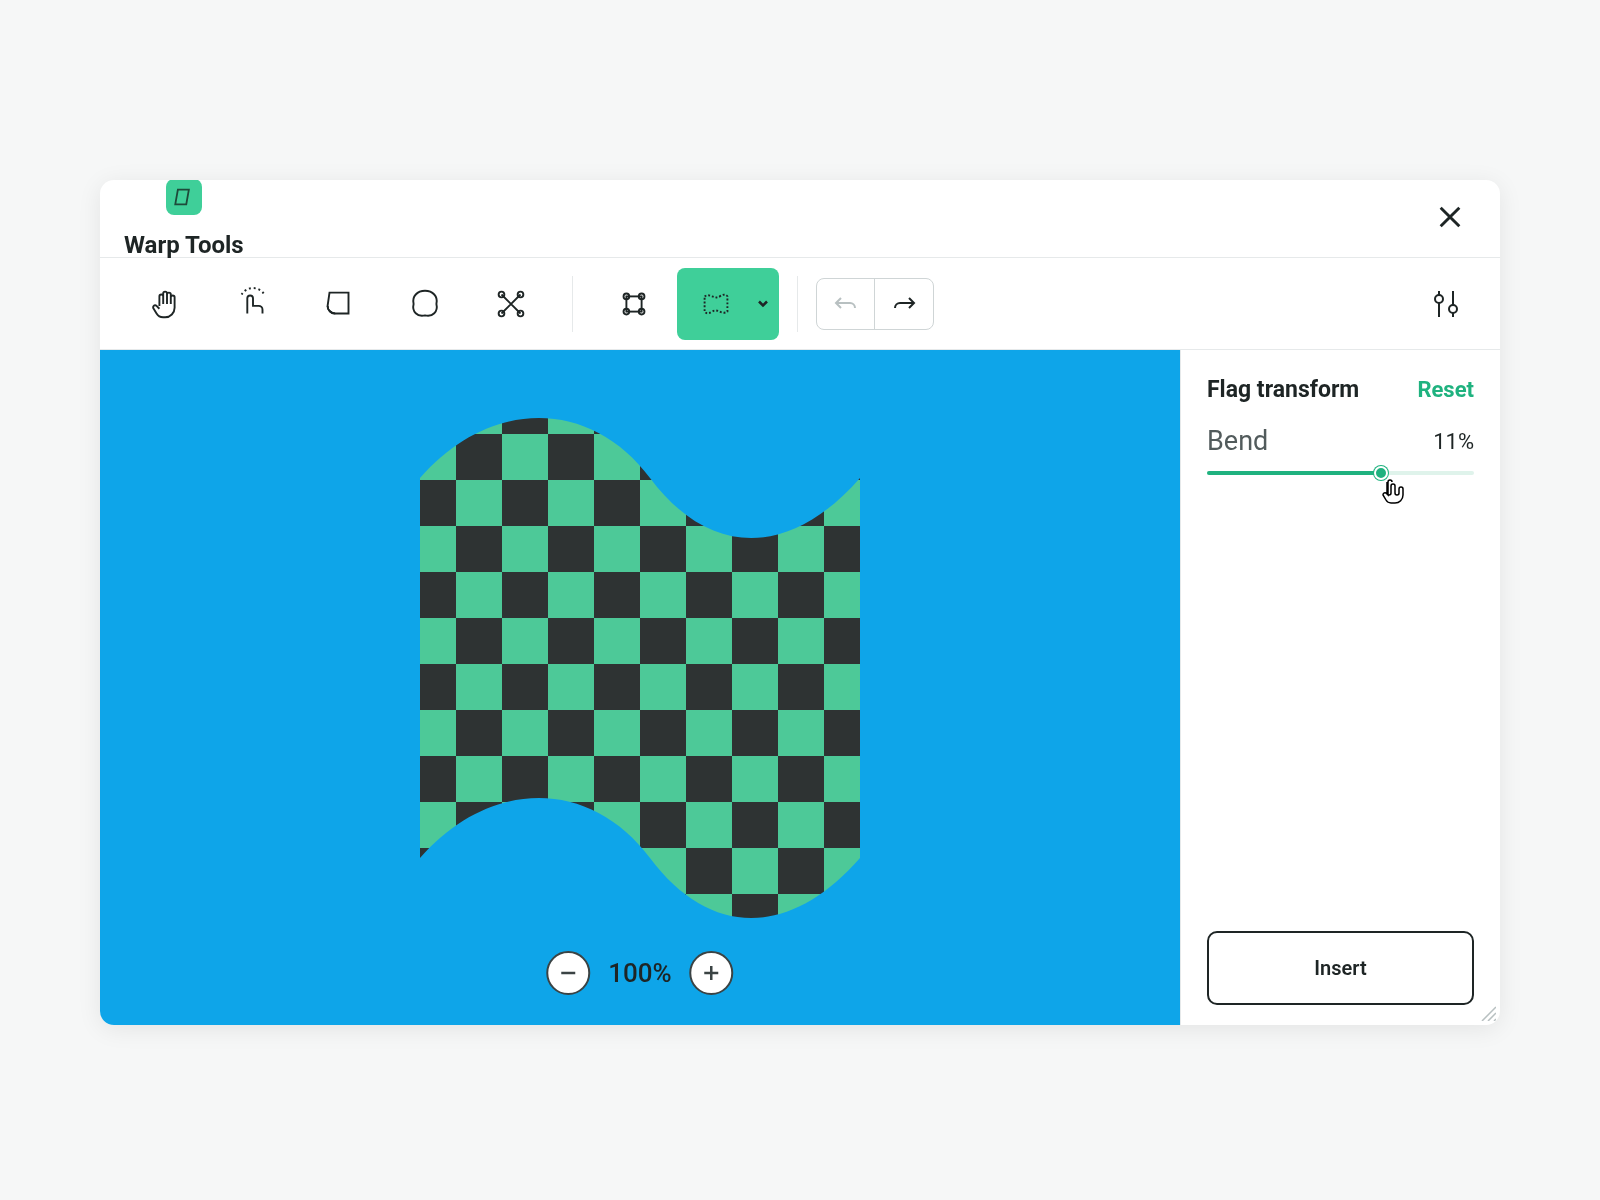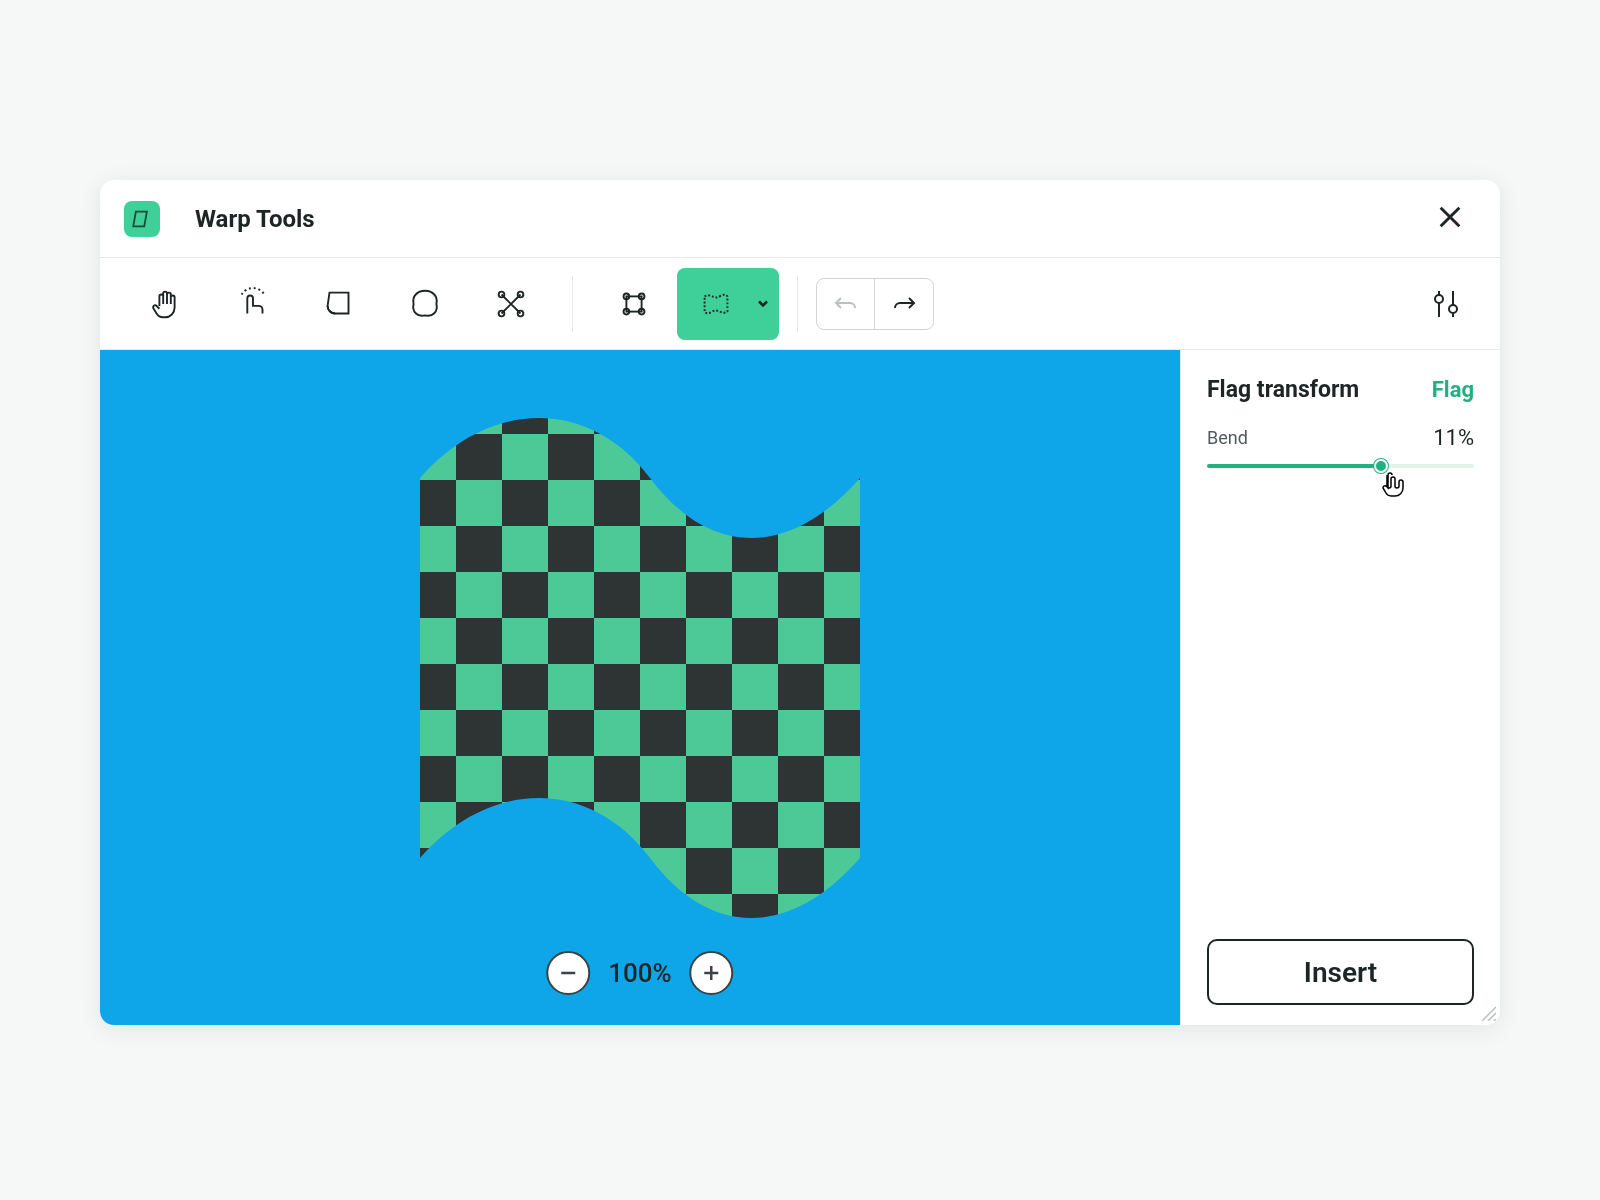--- a/index.html
+++ b/index.html
@@ -25,21 +25,21 @@
     position: relative;
   }
   .titlebar {
     height: 78px;
     display: flex;
     align-items: center;
     justify-content: space-between;
     padding: 0 28px 0 24px;
     border-bottom: 1px solid #e6e9ea;
   }
-  .title-left { display: flex; align-items: center; gap: 35px; }
+  .title-left { display: flex; align-items: center; gap: 16px; flex-direction: column; }
   .app-icon {
     width: 36px; height: 36px; border-radius: 8px;
     background: #3fcf99;
     display: flex; align-items: center; justify-content: center;
   }
   .app-icon svg { width: 22px; height: 22px; }
   .title-text { font-size: 24px; font-weight: 700; color: #1e2525; }
   .close-btn { cursor: pointer; padding: 8px; }
   .close-btn svg { width: 28px; height: 28px; stroke: #1e2525; stroke-width: 2.5; }
 
@@ -101,21 +101,21 @@
     width: 320px; border-left:1px solid #e6e9ea;
     display:flex; flex-direction:column;
     padding: 26px 26px 20px 26px;
     position: relative;
   }
   .sb-header { display:flex; justify-content:space-between; align-items:center; margin-bottom:22px; }
   .sb-title { font-size:23px; font-weight:700; color:#1e2525; }
   .sb-reset { font-size:22px; font-weight:700; color:#1fb27f; cursor:pointer; }
 
   .slider-row { display:flex; justify-content:space-between; align-items:center; margin-bottom:14px; }
-  .slider-label { font-size:18px; color:#525b5c; }
+  .slider-label { font-size:27px; color:#525b5c; }
   .slider-value { font-size:22px; color:#1e2525; }
 
   .slider-track {
     position:relative; height:4px; background:#dff3eb; border-radius:2px;
     margin-bottom:8px;
   }
   .slider-fill {
     position:absolute; left:0; top:0; height:100%; background:#1fb27f; border-radius:2px;
   }
   .slider-thumb {
@@ -125,22 +125,22 @@
     cursor: grab;
   }
   .cursor-hand {
     position:absolute; width:28px; height:28px;
     pointer-events:none;
   }
   .cursor-hand svg { width:28px; height:28px; }
 
   .sb-footer { margin-top:auto; }
   .insert-btn {
-    width:100%; height:66px; border:2px solid #1e2525; border-radius:10px;
-    background:#fff; font-size:28px; font-weight:600; color:#1e2525;
+    width:100%; height:74px; border:2px solid #1e2525; border-radius:10px;
+    background:#fff; font-size:20px; font-weight:600; color:#1e2525;
     display:flex; align-items:center; justify-content:center; cursor:pointer;
   }
 
   .resize-handle {
     position:absolute; right:4px; bottom:4px; width:18px; height:18px;
   }
   .resize-handle svg { width:18px; height:18px; stroke:#b8c0c1; stroke-width:1.5; }
 </style>
 </head>
 <body>
@@ -277,21 +277,21 @@
               <line x1="3" y1="10" x2="17" y2="10"></line>
               <line x1="10" y1="3" x2="10" y2="17"></line>
             </svg>
         </div>
       </div>
     </div>
 
     <div class="sidebar">
       <div class="sb-header">
         <div class="sb-title">Flag transform</div>
-        <div class="sb-reset">Flag</div>
+        <div class="sb-reset">Reset</div>
       </div>
 
       <div class="slider-row">
         <div class="slider-label">Bend</div>
         <div class="slider-value">11%</div>
       </div>
       <div class="slider-track">
         <div class="slider-fill" id="slider-fill" style="width: 65%;"></div>
         <div class="slider-thumb" id="slider-thumb" style="left: 65%;"></div>
         <div class="cursor-hand" id="cursor-hand" style="left: calc(65% - 4px); top: 6px;">

